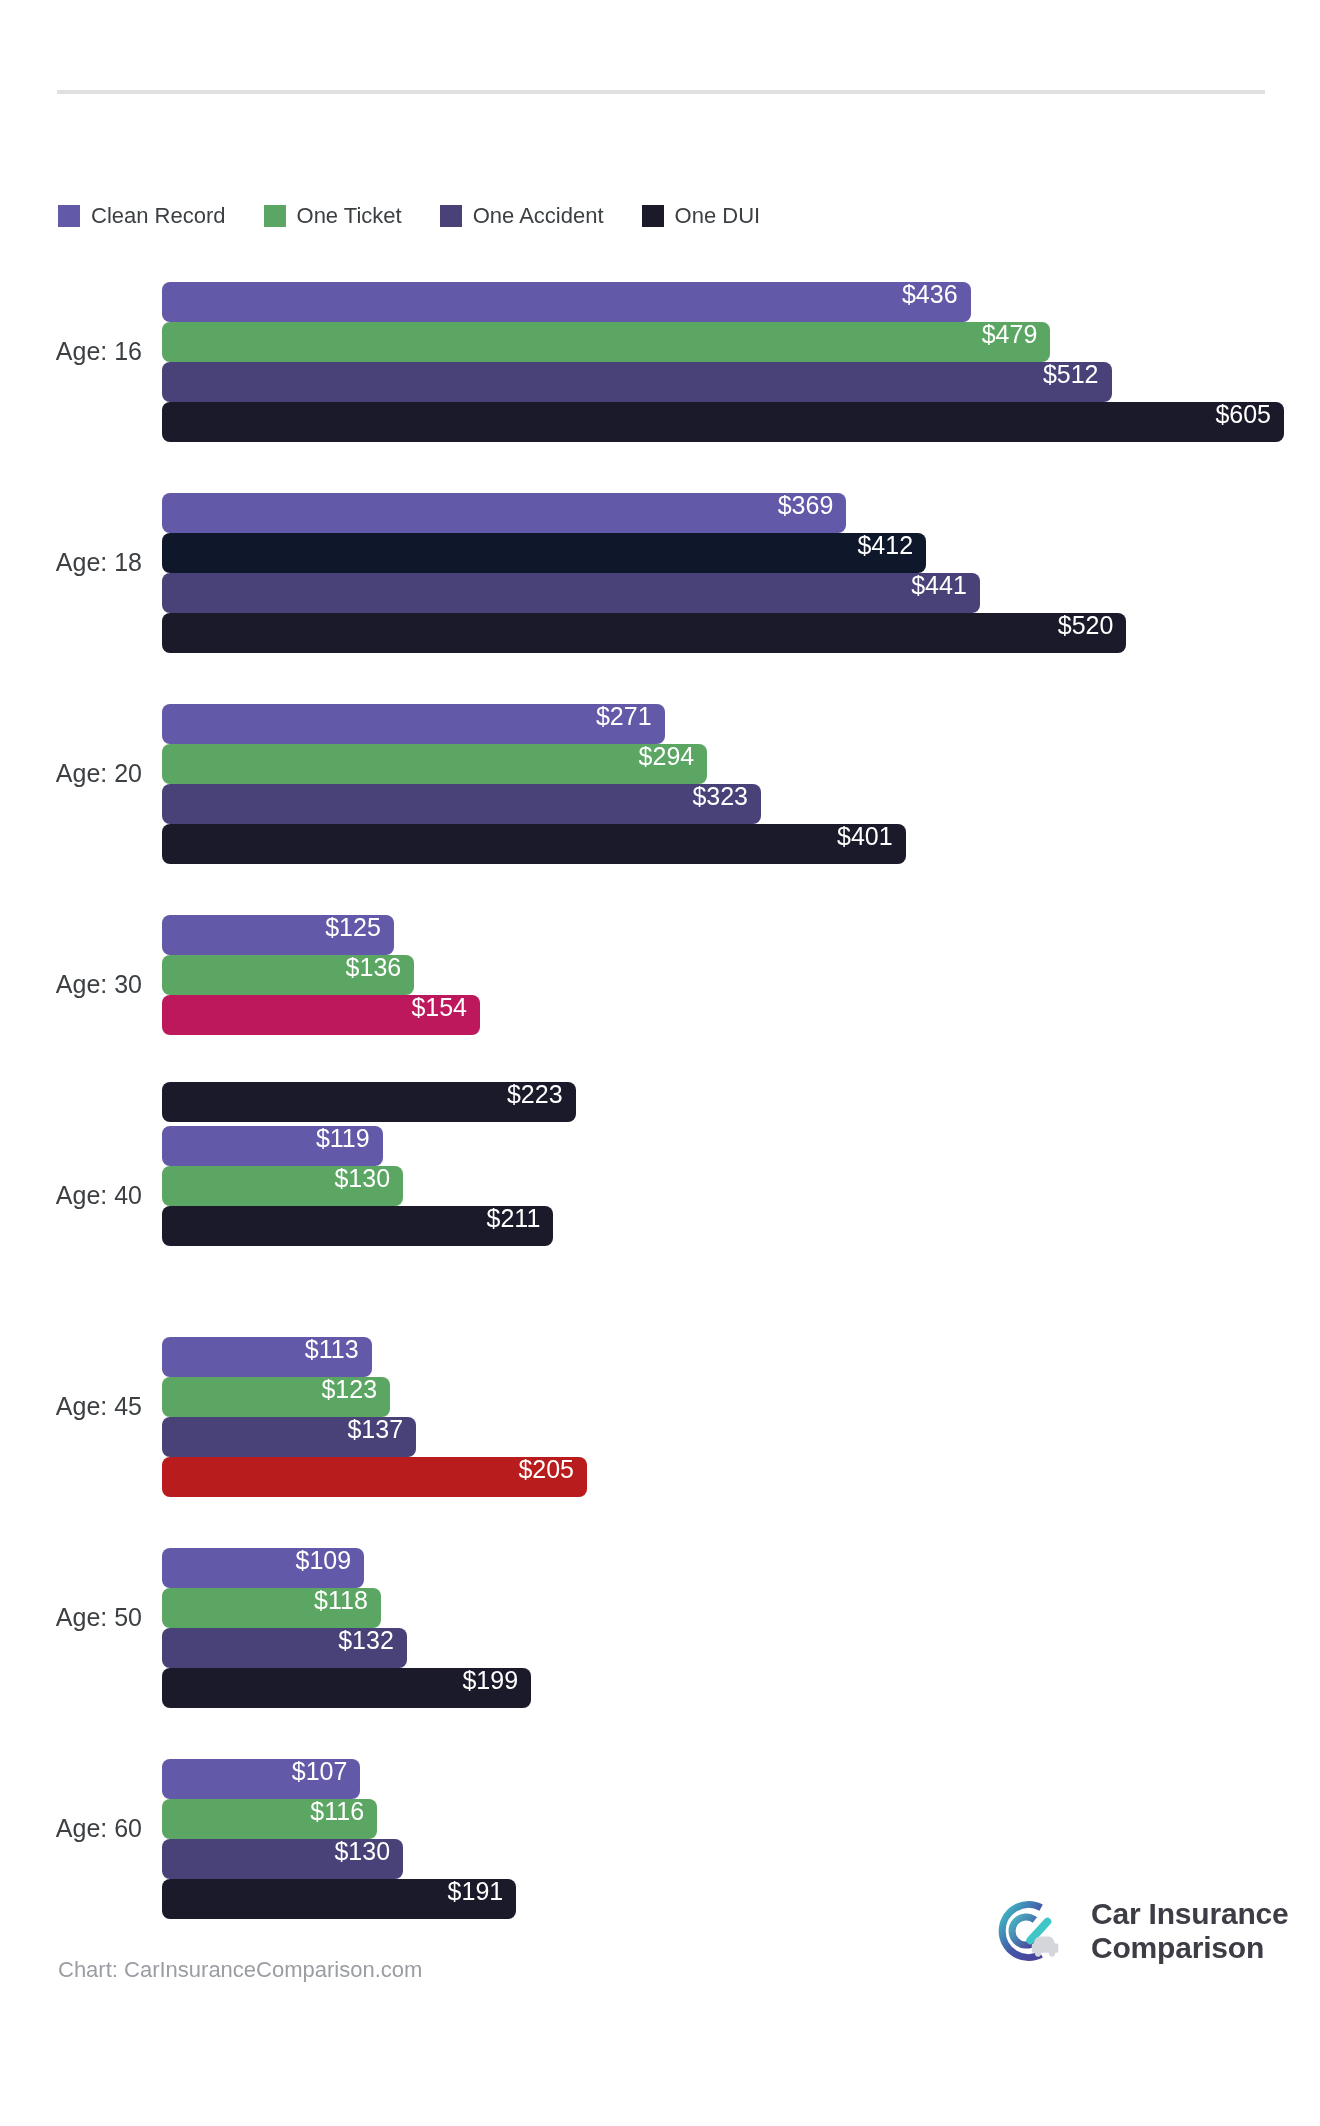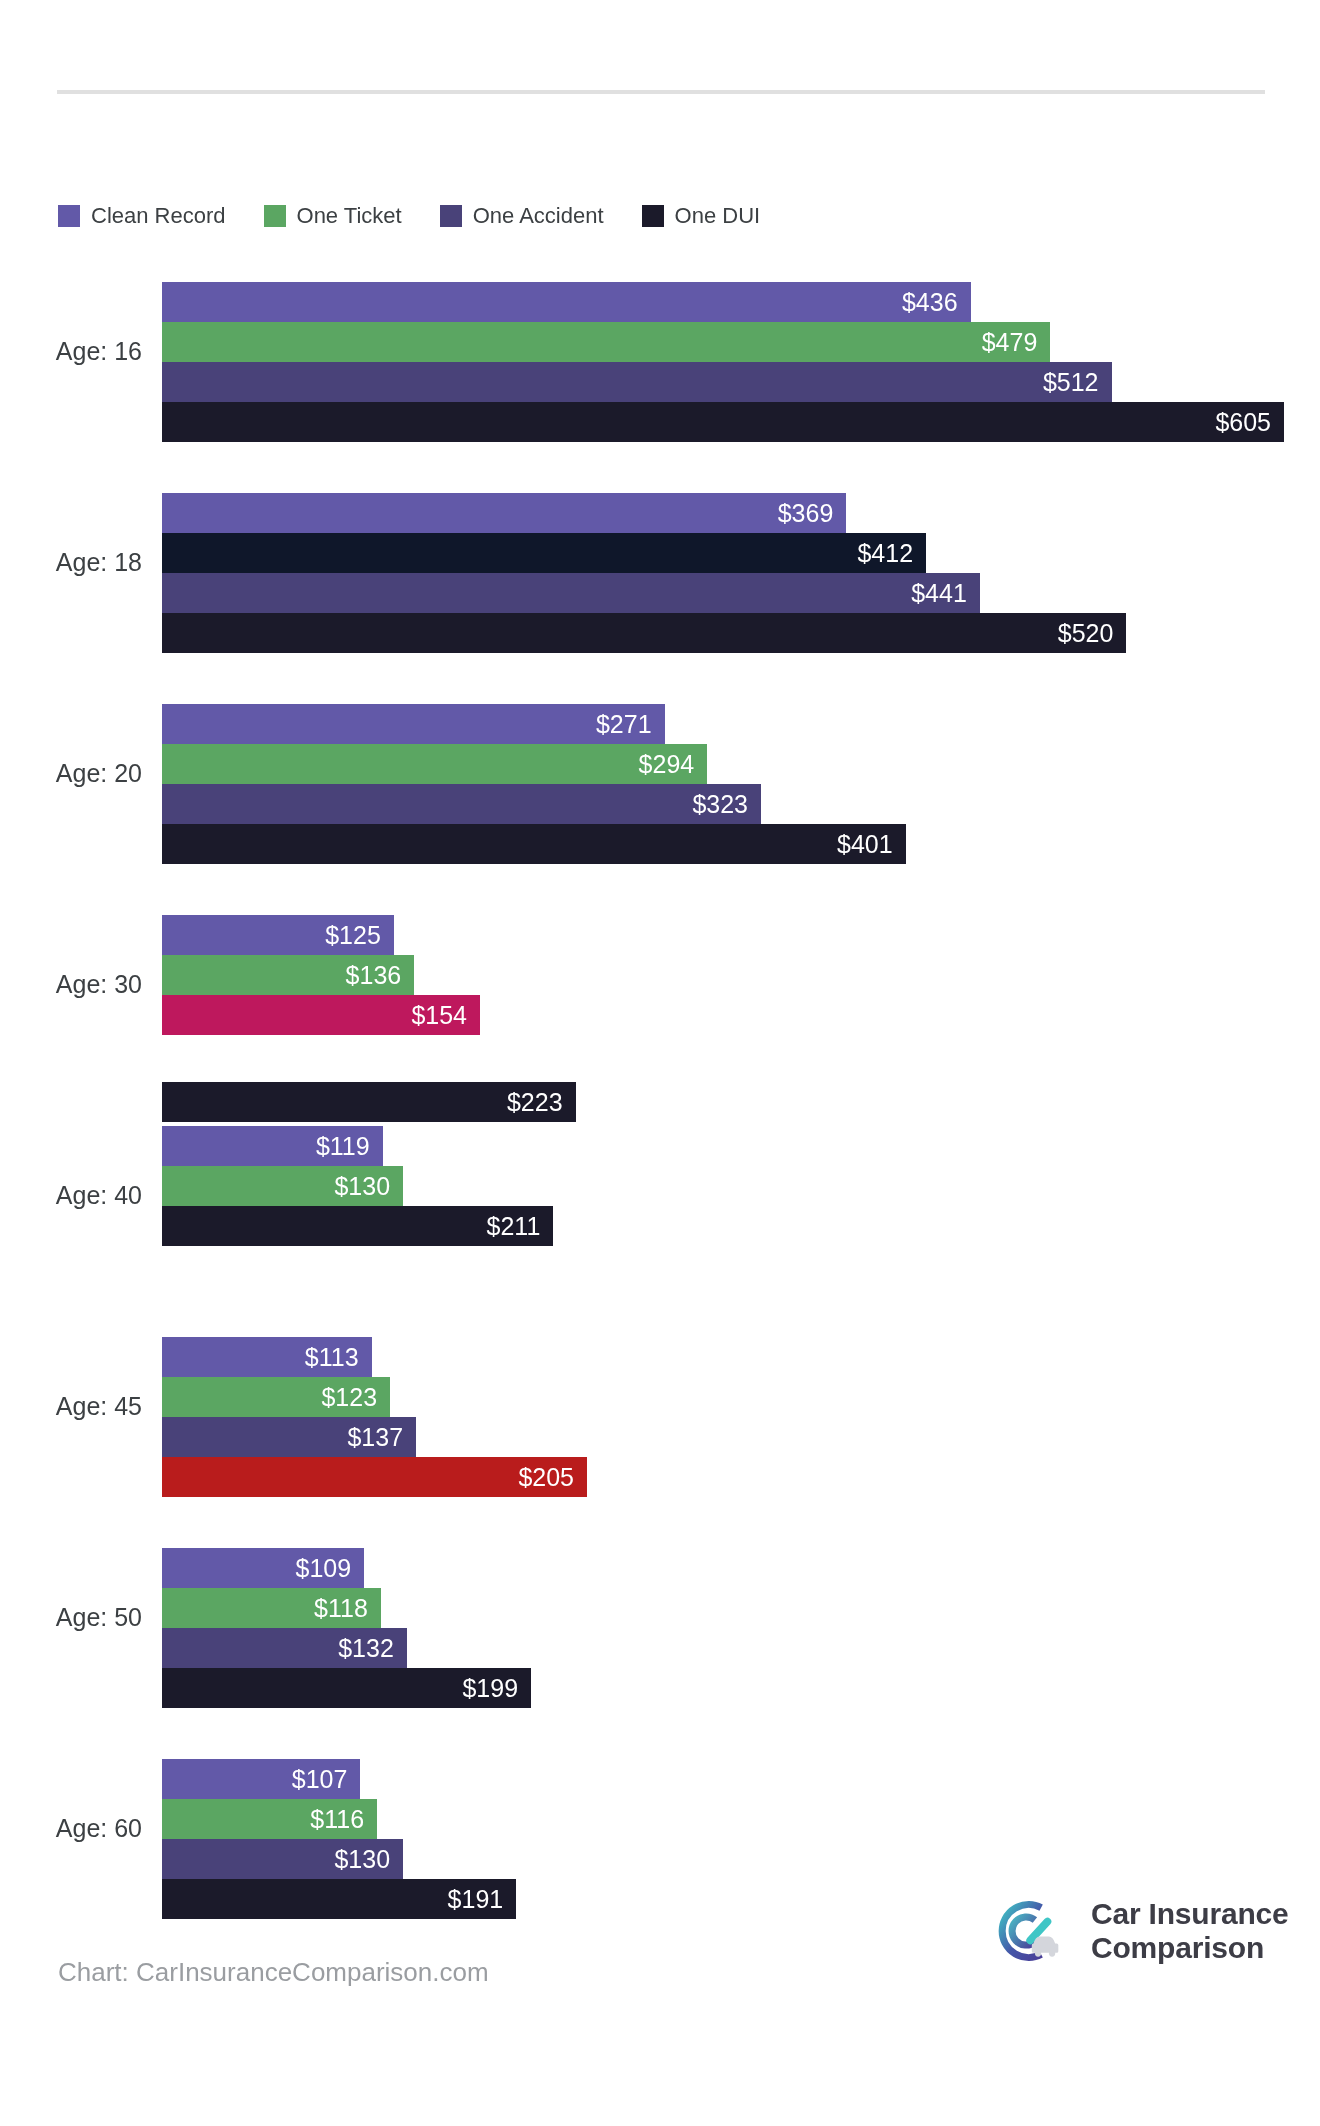--- a/index.html
+++ b/index.html
@@ -100,39 +100,40 @@
 
   .bar-row {
     position: relative;
     height: 40px;
     display: block;
   }
 
   .bar {
     height: 40px;
     display: flex;
-    align-items: center;
+    align-items: flex-start;
     justify-content: flex-end;
     box-sizing: border-box;
     padding-right: 13px;
+    border-radius: 8px;
   }
 
   .bar-value {
     font-size: 25px;
     color: #ffffff;
     line-height: 1;
     white-space: nowrap;
   }
 
   
   .source-note {
     position: absolute;
     left: 58px;
     top: 1957px;
-    font-size: 26px;
+    font-size: 22px;
     color: #9a9da1;
     white-space: nowrap;
   }
 
   .brand {
     position: absolute;
     left: 985px;
     top: 1892px;
     display: flex;
     align-items: center;

